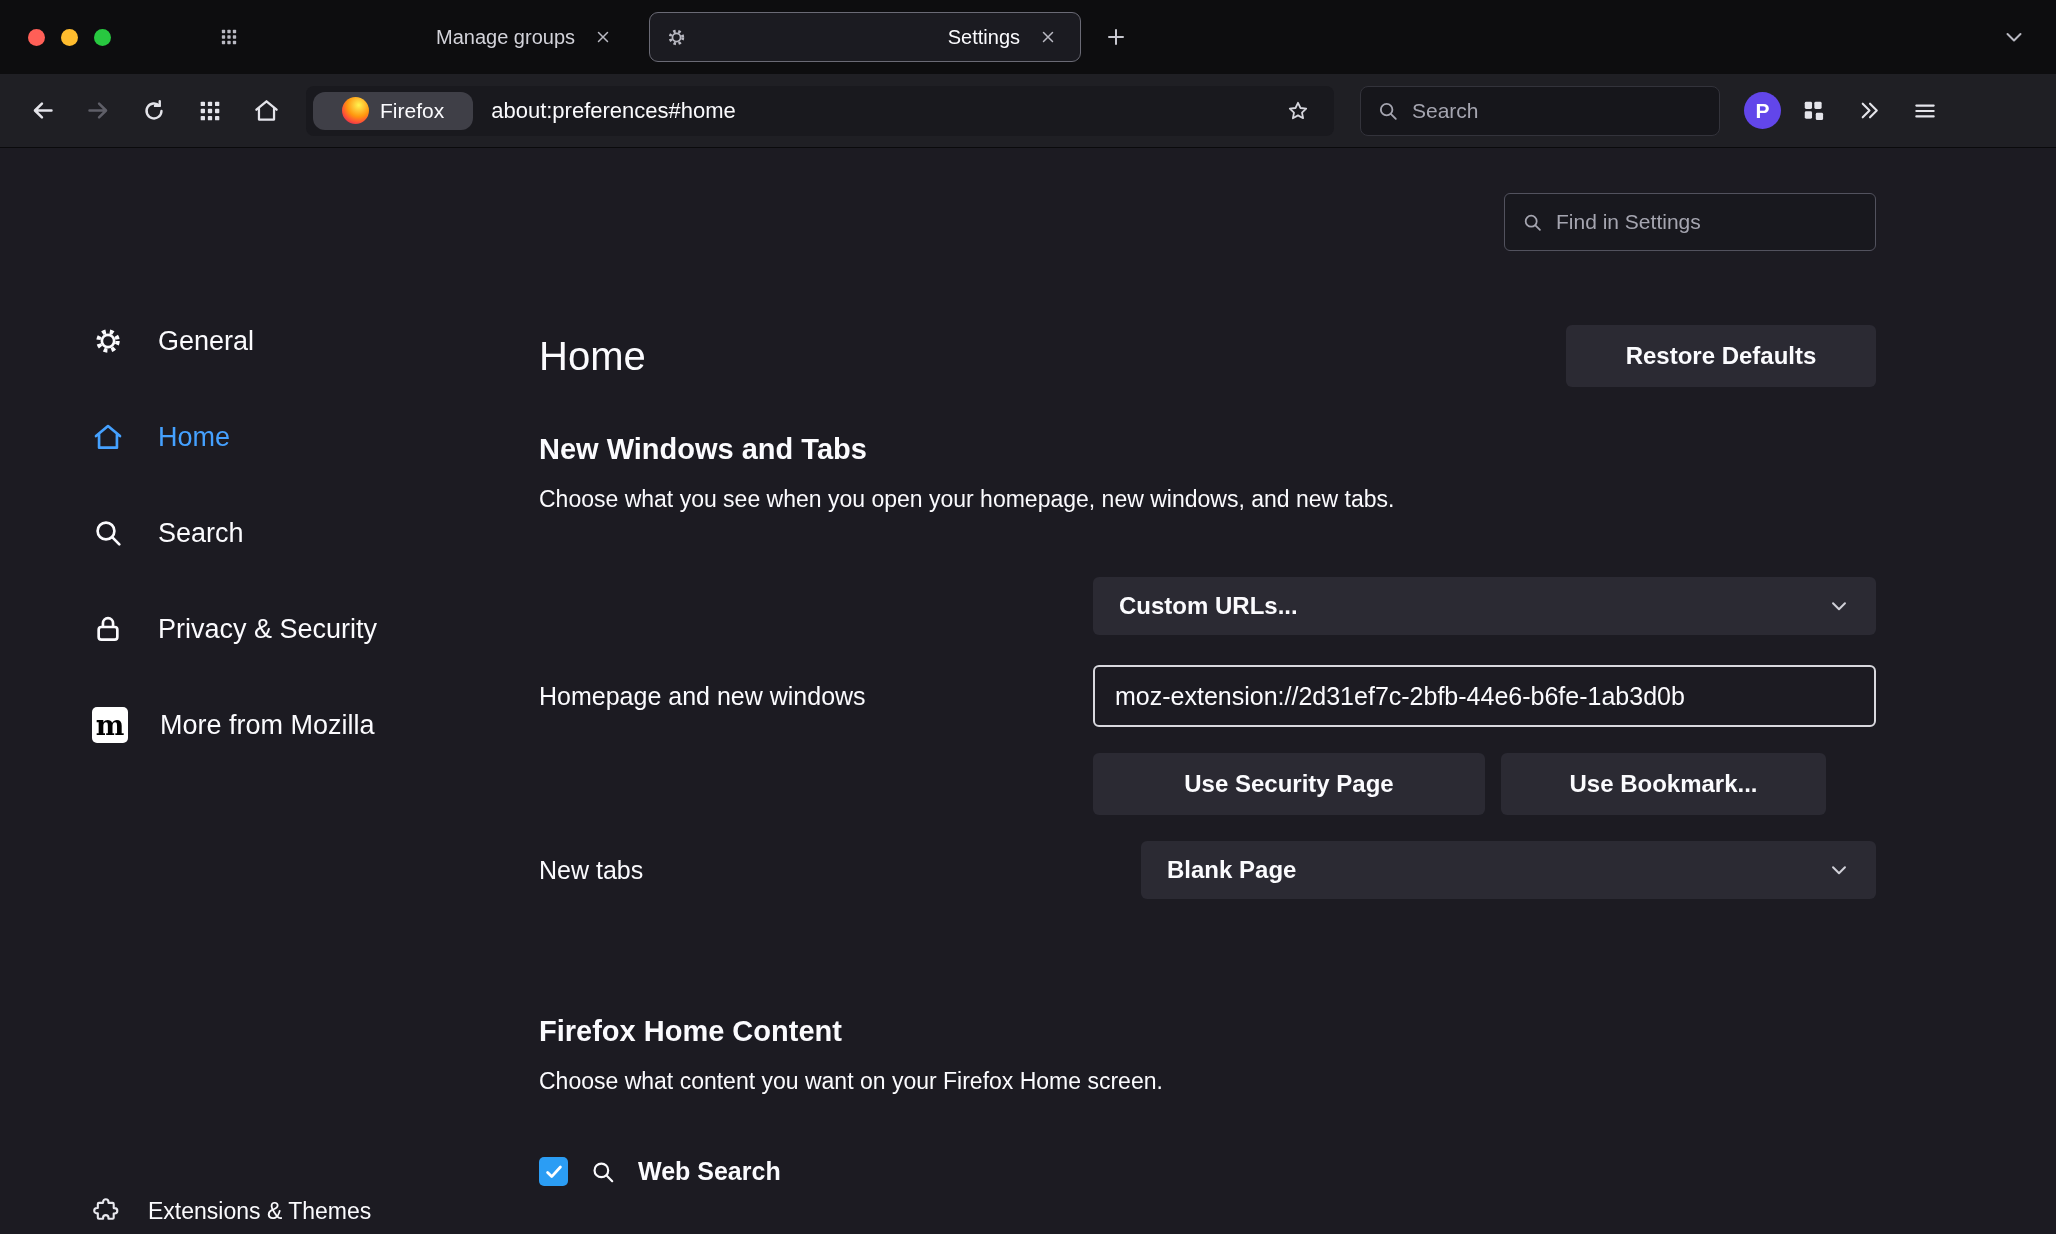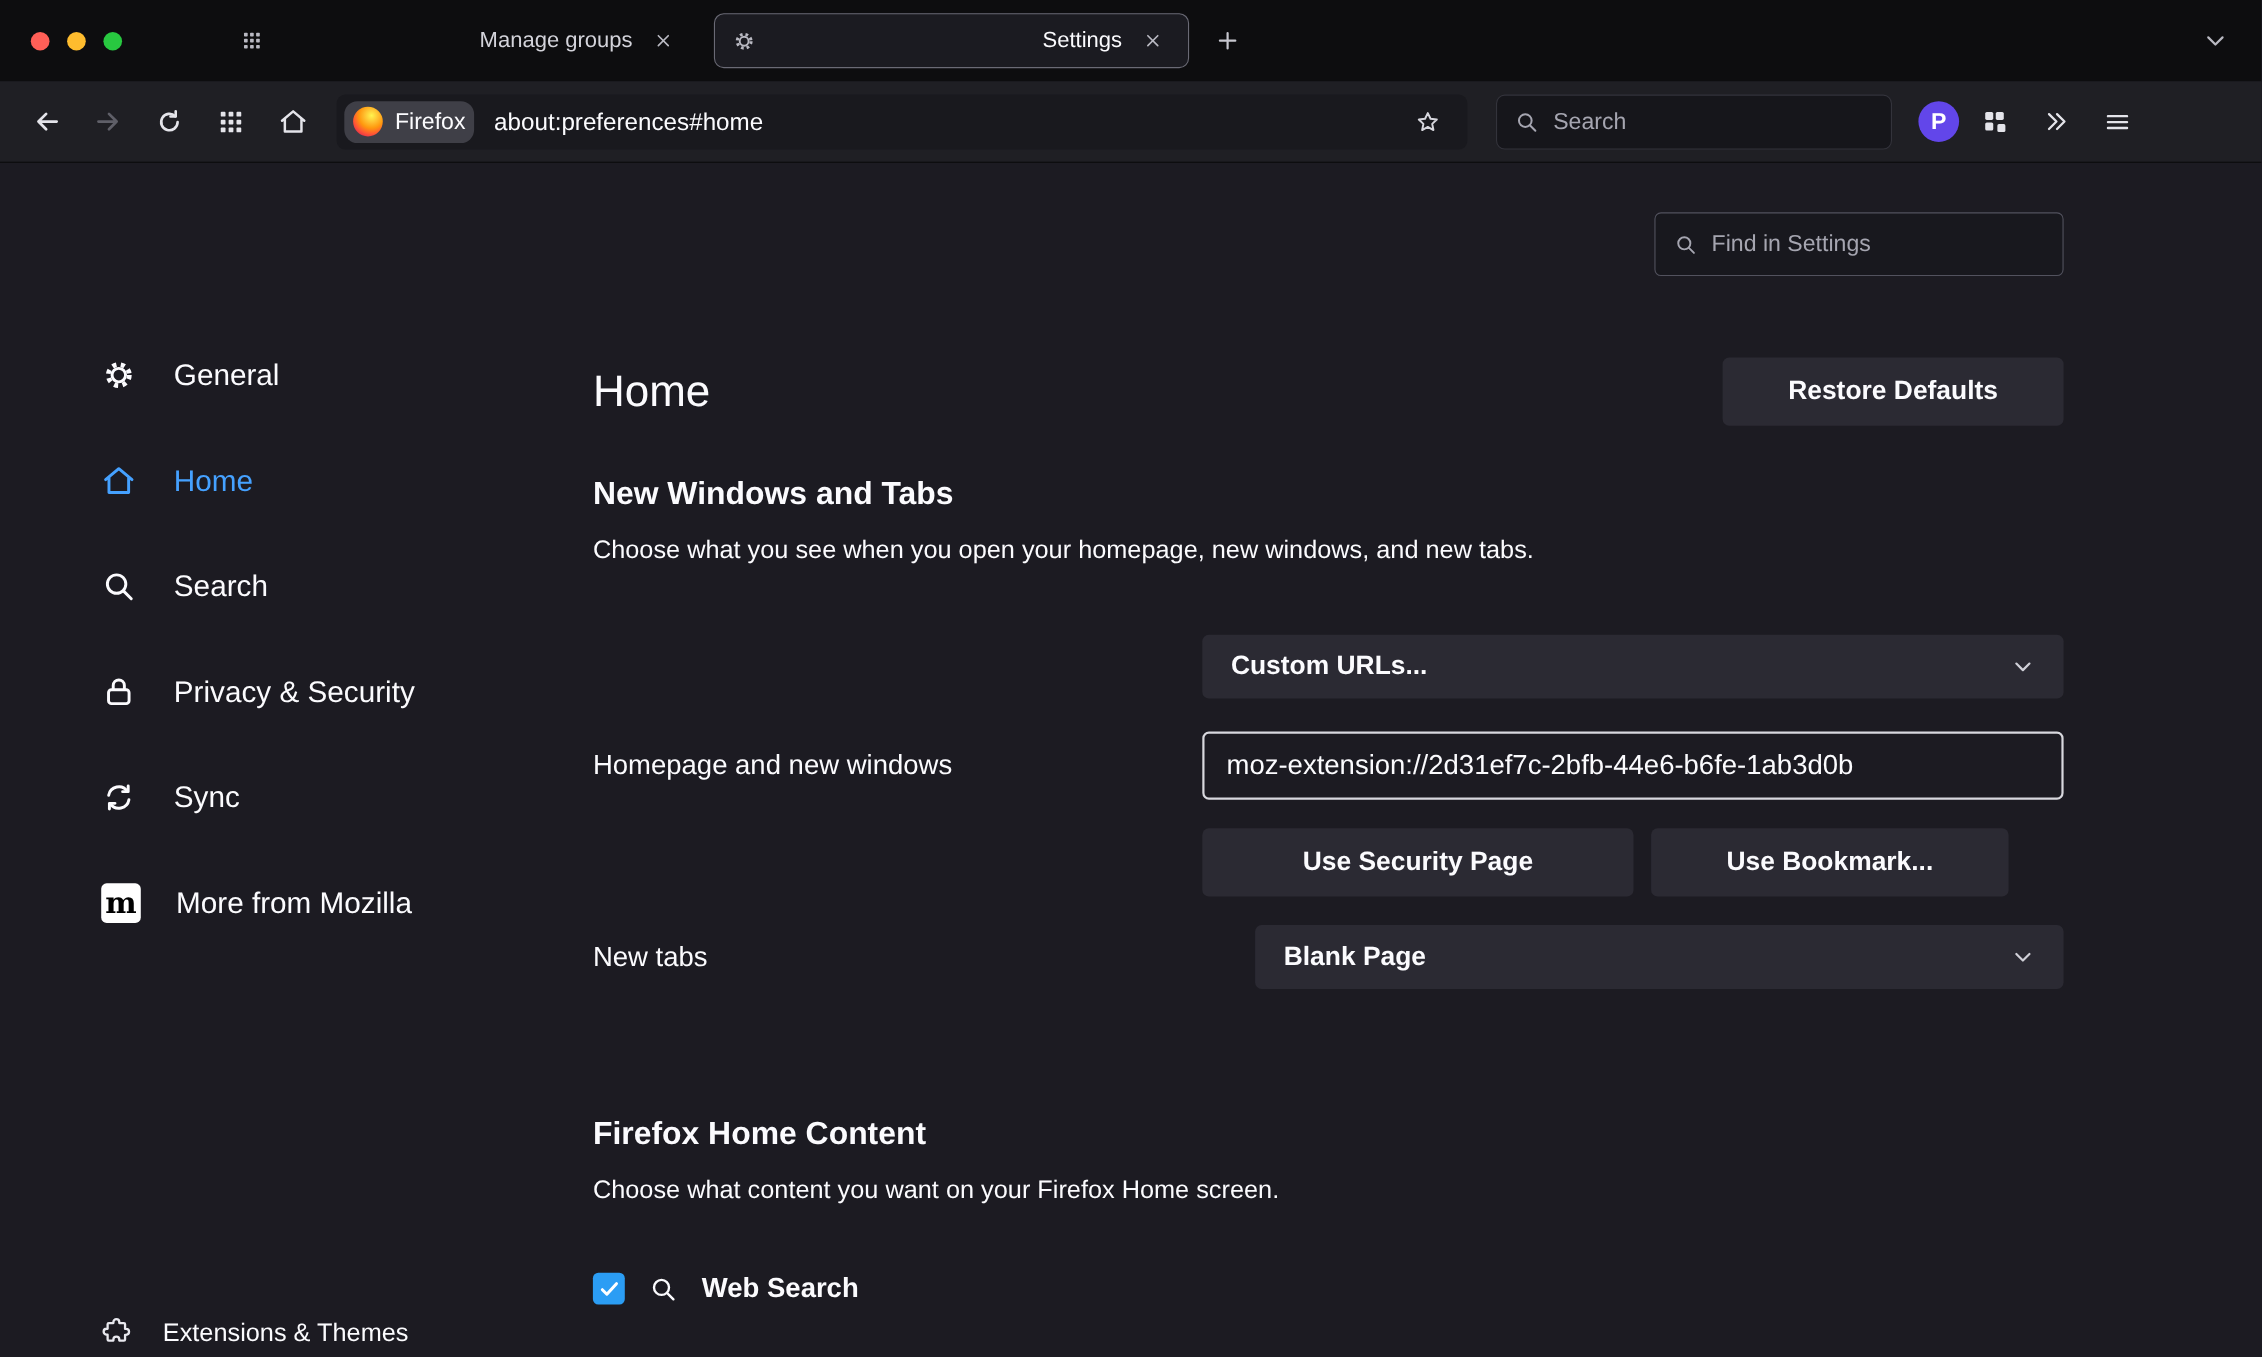--- a/index.html
+++ b/index.html
@@ -44,21 +44,21 @@
     display:flex; align-items:center; padding:0 18px; gap:8px;
   }
   .nav-btn { width:48px; height:48px; display:grid; place-items:center; color:#e4e4ea; border-radius:6px; }
   .nav-btn.disabled { color:#5f5f68; }
   .urlbar {
     width:1028px; height:50px; background:#19191e; border-radius:8px;
     display:flex; align-items:center; padding:0 16px 0 7px; margin-left:8px;
   }
   .url-chip {
     height:38px; background:#3f3f47; border-radius:12px;
-    display:flex; align-items:center; gap:11px; padding:0 8px;
+    display:flex; align-items:center; gap:11px; padding:0 29px;
     font-size:21px; color:#fbfbfe;
   }
   .ff-logo {
     width:27px; height:27px; border-radius:50%;
     background:radial-gradient(circle at 62% 30%, #fff44f 0%, #ffbd2e 26%, #ff980e 45%, #ff5634 66%, #e22850 84%, #9059ff 100%);
   }
   .url-text { font-size:22px; margin-left:18px; flex:1; white-space:nowrap; overflow:hidden; }
   .star-btn { color:#d6d6dd; width:40px; height:40px; display:grid; place-items:center; }
   .searchbar {
     width:360px; height:50px; margin-left:18px;
@@ -345,31 +345,20 @@
     <div class="side-item">
       <span class="side-icon">
         <svg width="32" height="32" viewBox="0 0 24 24" fill="none" stroke="currentColor" stroke-width="2" stroke-linejoin="round">
             <rect x="5" y="10.5" width="14" height="9.5" rx="2"></rect>
             <path d="M8.2 10.5V7.7a3.8 3.8 0 0 1 7.6 0v2.8"></path>
           </svg>
       </span>
       <span>Privacy &amp; Security</span>
     </div>
     <div class="side-item">
-      <span class="side-icon">
-        <svg width="32" height="32" viewBox="0 0 24 24" fill="none" stroke="currentColor" stroke-width="2" stroke-linecap="round" stroke-linejoin="round">
-            <path d="M18.9 13.5A7 7 0 0 1 6.2 16.2"></path>
-            <path d="M5.1 10.5A7 7 0 0 1 17.8 7.8"></path>
-            <path d="M18.4 4.2v3.8h-3.8"></path>
-            <path d="M5.6 19.8v-3.8h3.8"></path>
-          </svg>
-      </span>
-      <span>Sync</span>
-    </div>
-    <div class="side-item">
       <span class="moz-badge">m</span>
       <span>More from Mozilla</span>
     </div>
   </nav>
 
   <div class="sidebar-footer">
     <div class="foot-item">
       <span class="side-icon">
         <svg width="28" height="28" viewBox="0 0 24 24" fill="none" stroke="currentColor" stroke-width="1.8" stroke-linejoin="round">
             <path d="M9.5 4.2a2.3 2.3 0 0 1 4.6 0V5h3.6c.5 0 .9.4.9.9v3.6h.8a2.3 2.3 0 0 1 0 4.6h-.8v3.6c0 .5-.4.9-.9.9h-3.6v-.8a2.3 2.3 0 0 0-4.6 0v.8H5.9c-.5 0-.9-.4-.9-.9V14h-.8a2.3 2.3 0 0 1 0-4.6H5V5.9c0-.5.4-.9.9-.9h3.6v-.8z"></path>

